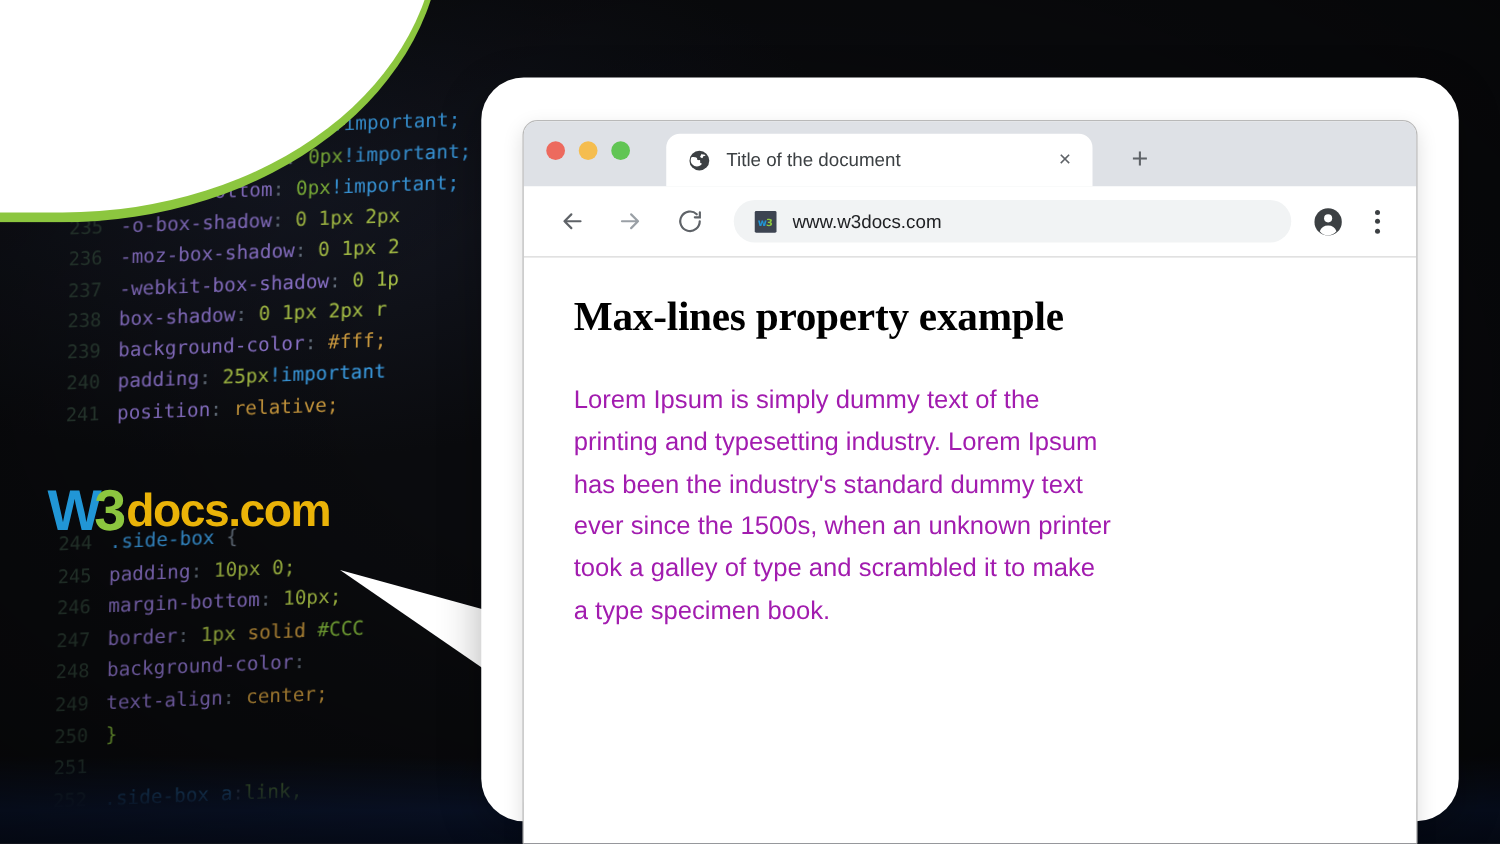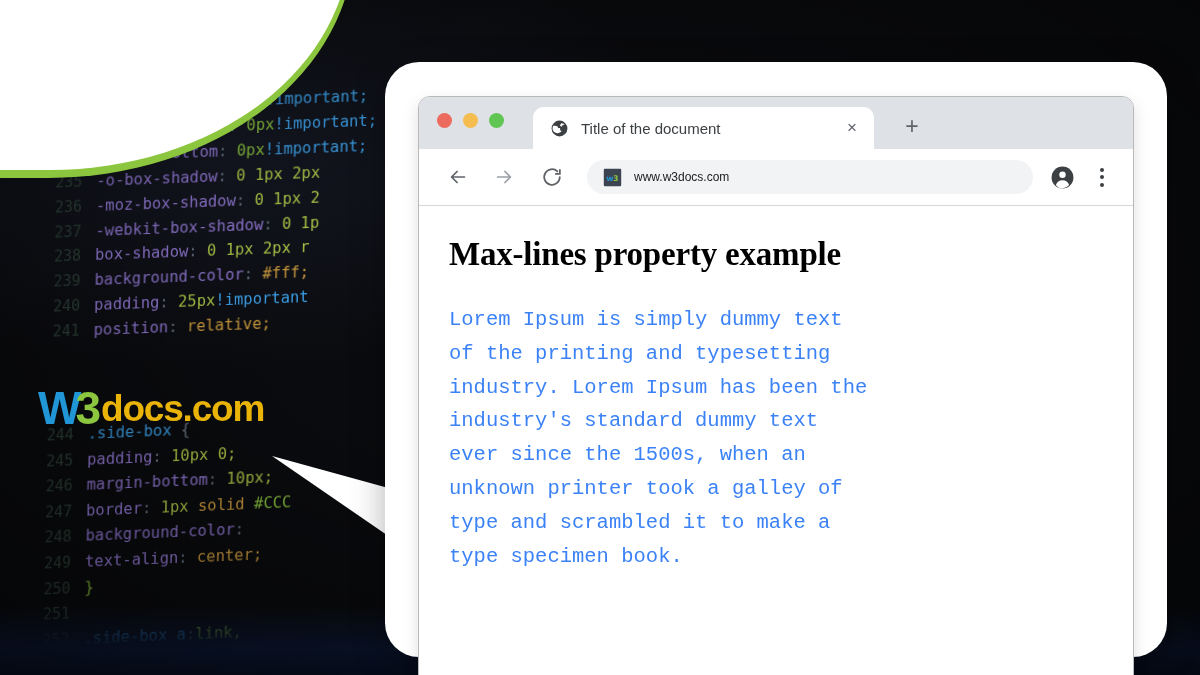--- a/index.html
+++ b/index.html
@@ -259,56 +259,56 @@
     background: #f1f3f4;
     border-radius: 17px;
     display: flex;
     align-items: center;
     padding: 0 16px;
     gap: 12px;
     min-width: 0;
   }
   .omni-fav { width: 19px; height: 19px; flex: none; }
   .omni-url {
-    font-size: 12px;
+    font-size: 15px;
     color: #202124;
     white-space: nowrap;
     overflow: hidden;
     text-overflow: ellipsis;
   }
   .tb-right { display: flex; align-items: center; margin-left: 12px; flex: none; }
   .avatar-btn, .menu-btn {
     width: 34px; height: 34px;
     display: flex; align-items: center; justify-content: center;
     color: #3c4043;
   }
   .menu-btn { margin-left: 6px; }
   .dots3 { display: flex; flex-direction: column; gap: 3.5px; align-items: center; }
   .dots3 i { width: 4px; height: 4px; border-radius: 50%; background: #3c4043; display: block; }
 
   .viewport {
     background: #ffffff;
     border-top: 1px solid #d7d7d7;
-    padding: 30px 34px 0 30px;
+    padding: 30px 34px 0 40px;
     height: 437px;
     overflow: hidden;
   }
   .page-h1 {
     font-family: "Liberation Serif", serif;
     font-size: 33px;
     font-weight: bold;
     color: #000000;
     letter-spacing: -0.2px;
     margin-bottom: 30px;
   }
   .page-p {
-    font-family: Liberation Mono, monospace;
+    font-family: Liberation Sans, sans-serif;
     font-size: 20.5px;
     line-height: 33.8px;
-    color: #3b82f6;
+    color: #a21caf;
     max-width: 430px;
   }
 </style>
 </head>
 <body>
 
 <div id="stage">
 
   <div class="code-bg"></div>
 

